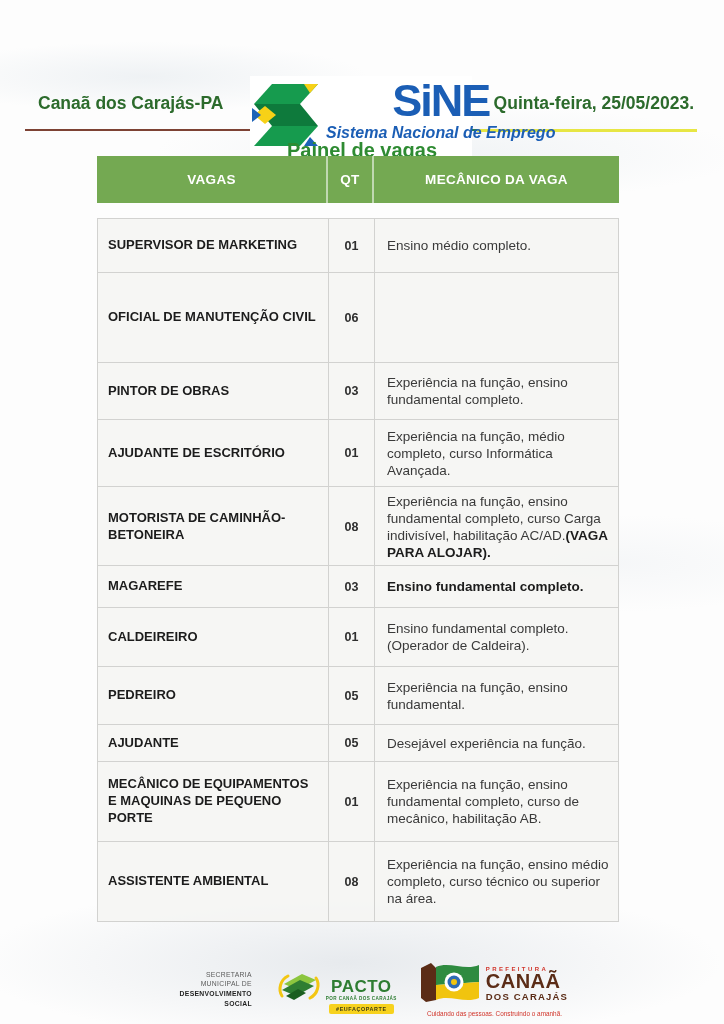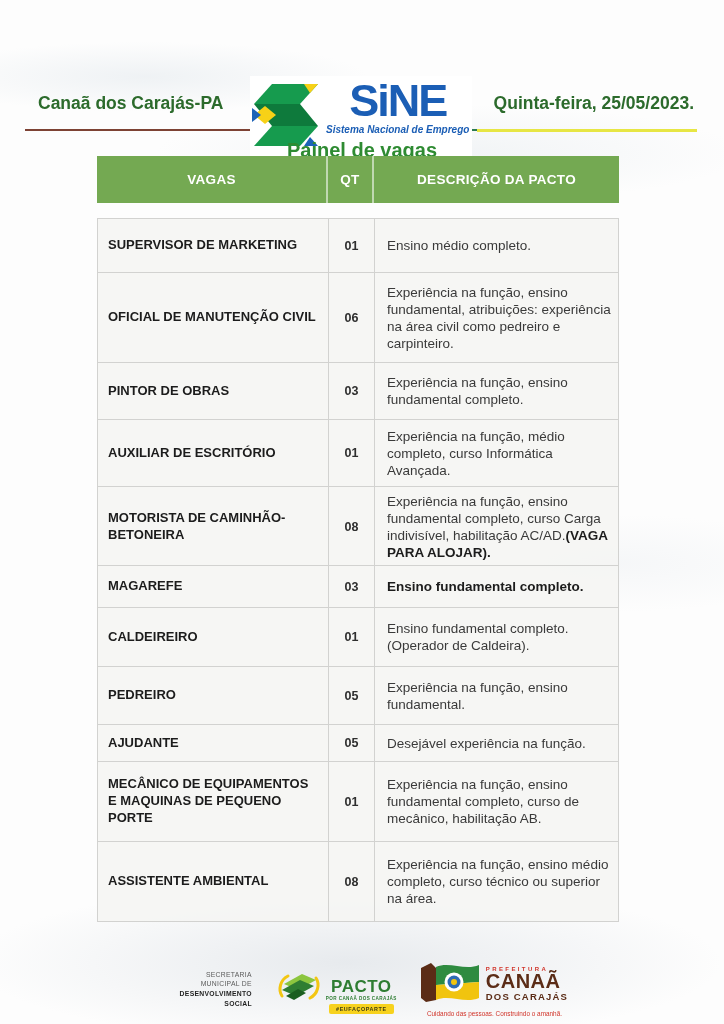--- a/index.html
+++ b/index.html
@@ -24,21 +24,21 @@
   .rule .seg.brown  { left:0;    width:424px; background:#7d4234; }
   .rule .seg.green  { left:424px; width:28px; background:#2c7a52; }
   .rule .seg.yellow { left:452px; width:220px; height:3px; background:#e7e644; }
 
   .logo { position:absolute; left:250px; top:76px; width:222px; padding:2px 6px 4px 2px;
           background:#fff; display:flex; align-items:flex-start; }
   .logo-flag { flex:0 0 auto; margin-top:4px; }
   .logo-textcol { display:flex; flex-direction:column; align-items:center; margin-left:2px; }
   .logo-name { font-size:45px; font-weight:800; color:#1b5eb5;
                letter-spacing:-2px; line-height:1.0; }
-  .logo-sub  { font-size:10px; font-weight:bold; font-style:italic; color:#1b5eb5; margin-top:1px; white-space:nowrap; }
+  .logo-sub  { font-size:16px; font-weight:bold; font-style:italic; color:#1b5eb5; margin-top:1px; white-space:nowrap; }
 
   .page-title { position:absolute; top:139px; left:0; width:100%; text-align:center;
                 font-size:20px; font-weight:bold; color:#2e8b32; }
 
   
   .vagas-table { position:absolute; left:97px; top:156px; width:522px; }
   .thead { display:grid; grid-template-columns:231px 46px 245px; height:47px; background:#74a952; }
   .thead .hcell { display:flex; align-items:center; justify-content:center;
                   color:#fff; font-weight:bold; font-size:13.5px; letter-spacing:.3px;
                   border-right:2px solid rgba(255,255,255,.55); }
@@ -119,51 +119,48 @@
       <span class="logo-sub">Sistema Nacional de Emprego</span>
     </span>
   </div>
 
   <div class="page-title">Painel de vagas</div>
 
   <div class="vagas-table">
     <div class="thead">
       <div class="hcell">VAGAS</div>
       <div class="hcell">QT</div>
-      <div class="hcell">DESCRIÇÃO DA PACTO</div>
+      <div class="hcell">MECÂNICO DA VAGA</div>
     </div>
     <div class="tspacer"></div>
     <div class="tbody">
 
       <div class="trow">
         <div class="cell c-vaga">SUPERVISOR DE MARKETING</div>
         <div class="cell c-qt">01</div>
         <div class="cell c-desc">
             <span><span>Ensino médio completo.</span><b></b></span>
           </div>
       </div>
 
       <div class="trow">
         <div class="cell c-vaga">OFICIAL DE MANUTENÇÃO CIVIL</div>
         <div class="cell c-qt">06</div>
-        <div class="cell c-desc">
-            <span><span>Experiência na função, ensino fundamental, atribuições: experiência na área civil como pedreiro e carpinteiro.</span><b></b></span>
-          </div>
       </div>
 
       <div class="trow">
         <div class="cell c-vaga">PINTOR DE OBRAS</div>
         <div class="cell c-qt">03</div>
         <div class="cell c-desc">
             <span><span>Experiência na função, ensino fundamental completo.</span><b></b></span>
           </div>
       </div>
 
       <div class="trow">
-        <div class="cell c-vaga">AUXILIAR DE ESCRITÓRIO</div>
+        <div class="cell c-vaga">AJUDANTE DE ESCRITÓRIO</div>
         <div class="cell c-qt">01</div>
         <div class="cell c-desc">
             <span><span>Experiência na função, médio completo, curso Informática Avançada.</span><b></b></span>
           </div>
       </div>
 
       <div class="trow">
         <div class="cell c-vaga">MOTORISTA DE CAMINHÃO-BETONEIRA</div>
         <div class="cell c-qt">08</div>
         <div class="cell c-desc">

